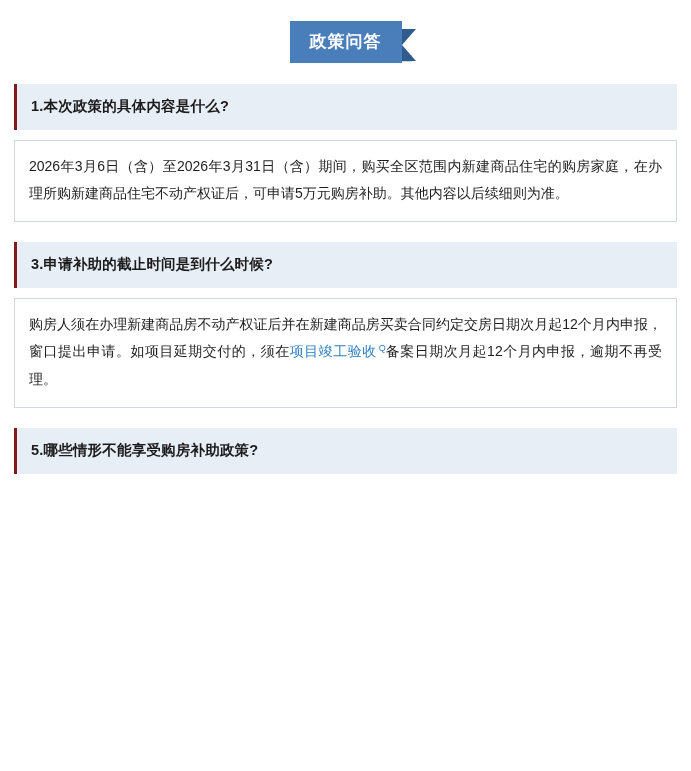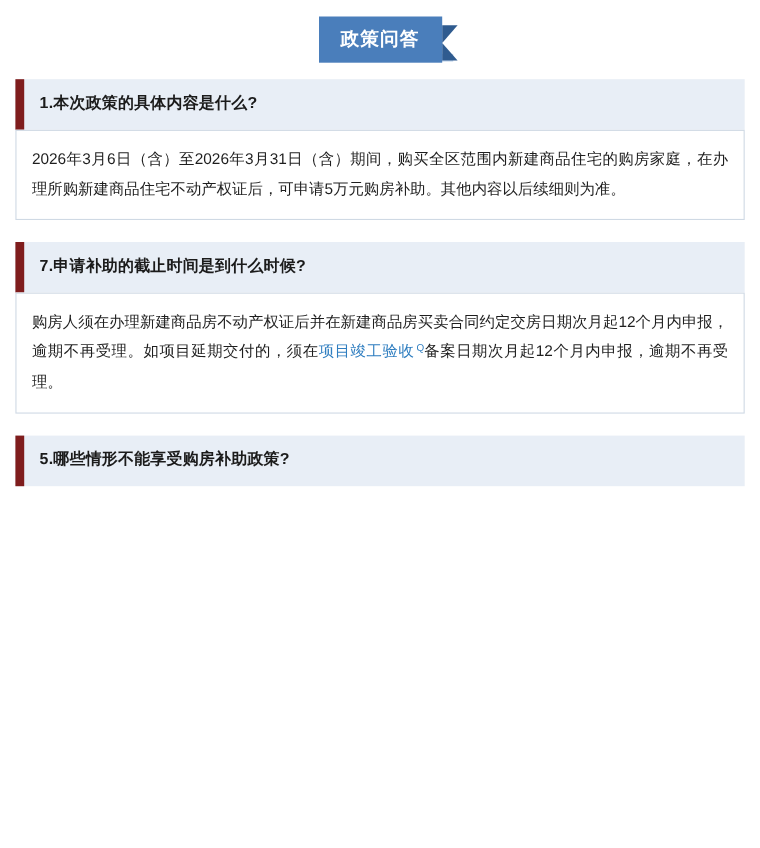--- a/index.html
+++ b/index.html
@@ -13,21 +13,21 @@
     font-family: "Liberation Sans", "DejaVu Sans", sans-serif;
     color: #222222;
   }
   .page {
     width: 691px;
     box-sizing: border-box;
     padding: 0 14px 16px 14px;
   }
   
   .banner-wrap {
-    height: 72px;
+    height: 84px;
     display: flex;
     align-items: center;
     justify-content: center;
     position: relative;
   }
   .banner {
     position: relative;
     display: inline-block;
   }
   .banner-tab {
@@ -60,37 +60,38 @@
     background: #8fb3d9;
     opacity: 0.55;
     z-index: 0;
   }
   
   .qa-block {
     margin-bottom: 20px;
   }
   .question {
     background: #e8eef6;
-    border-left: 8px solid #7f1d1d;
+    border-left: 3px solid #7f1d1d;
     font-size: 14.5px;
     font-weight: bold;
     color: #1b1b1b;
     padding: 12px 14px;
     line-height: 1.5;
     letter-spacing: 0.2px;
   }
   .answer {
     border: 1px solid #cfd9e4;
     border-top: none;
     background: #ffffff;
     font-size: 14px;
     line-height: 1.95;
     color: #1e1e1e;
     padding: 12px 14px 14px 14px;
     text-align: justify;
+    margin-top: 10px;
     border-top: 1px solid #cfd9e4;
   }
   .qlink {
     color: #2f7ec0;
     text-decoration: none;
     position: relative;
     padding-right: 9px;
   }
   .qlink .sup {
     position: absolute;
@@ -112,21 +113,21 @@
       <div class="banner-tab">政策问答</div>
     </div>
   </div>
 
   <div id="qa-list">
       <div class="qa-block">
         <div class="question">1.本次政策的具体内容是什么?</div>
         <div class="answer"><span>2026年3月6日（含）至2026年3月31日（含）期间，购买全区范围内新建商品住宅的购房家庭，在办理所购新建商品住宅不动产权证后，可申请5万元购房补助。其他内容以后续细则为准。</span></div>
       </div>
       <div class="qa-block">
-        <div class="question">7.申请补助的截止时间是到什么时候?</div>
-        <div class="answer"><span>购房人须在办理新建商品房不动产权证后并在新建商品房买卖合同约定交房日期次月起12个月内申报，逾期不再受理。如项目延期交付的，须在</span><a class="qlink" href="#">项目竣工验收<span class="sup">Q</span></a><span>备案日期次月起12个月内申报，逾期不再受理。</span></div>
+        <div class="question">3.申请补助的截止时间是到什么时候?</div>
+        <div class="answer"><span>购房人须在办理新建商品房不动产权证后并在新建商品房买卖合同约定交房日期次月起12个月内申报，窗口提出申请。如项目延期交付的，须在</span><a class="qlink" href="#">项目竣工验收<span class="sup">Q</span></a><span>备案日期次月起12个月内申报，逾期不再受理。</span></div>
       </div>
       <div class="qa-block">
         <div class="question">5.哪些情形不能享受购房补助政策?</div>
       </div>
     </div>
 
 </div>
 
 </body></html>

